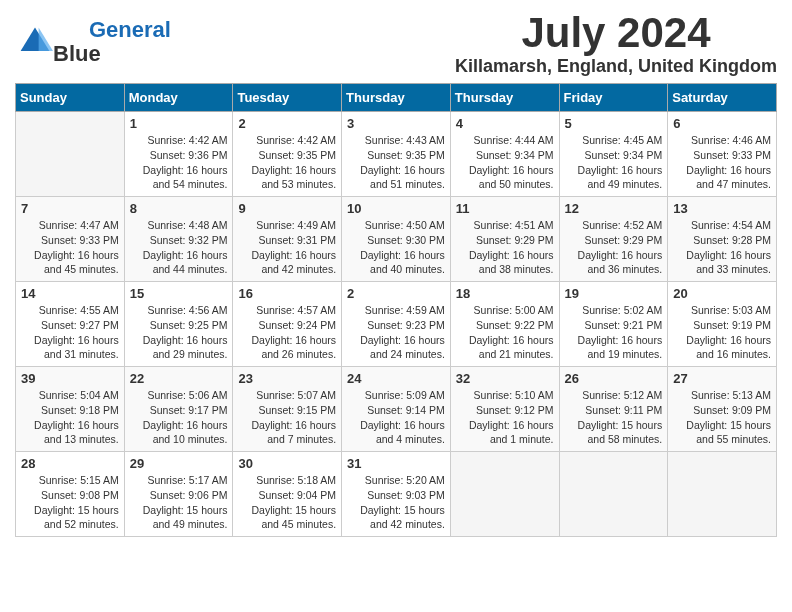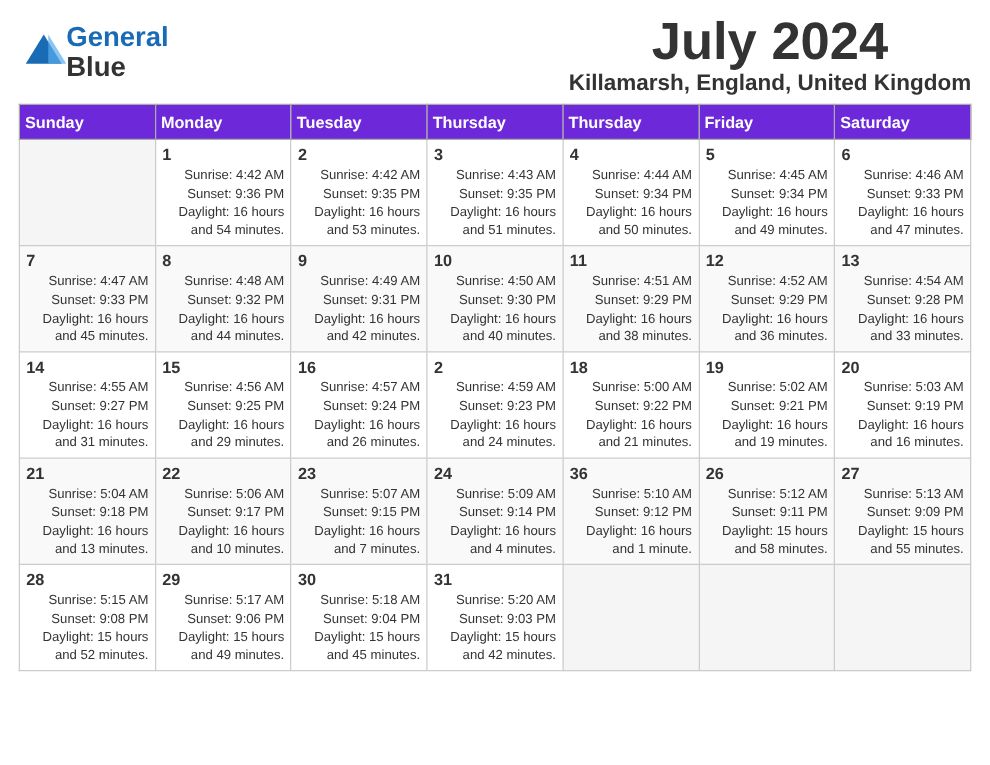--- a/index.html
+++ b/index.html
@@ -20,21 +20,21 @@
       display: flex;
       align-items: center;
       margin-top: 8px;
     }
     .logo-text {
       font-size: 22px;
       font-weight: bold;
       color: #333;
       line-height: 1.1;
     }
-    .logo-text .blue { color: #1a6bb5; }
+    .logo-text .blue { color: #1a6bb5; margin-left: 36px; }
     .logo-icon {
       width: 36px;
       height: 36px;
       margin-left: 2px;
     }
     .title-area {
       text-align: center;
     }
     .month-title {
       font-size: 42px;
@@ -46,21 +46,21 @@
       font-size: 18px;
       color: #333;
       font-weight: bold;
     }
     table {
       width: 100%;
       border-collapse: collapse;
       table-layout: fixed;
     }
     th {
-      background-color: #6d28d9;
+      background-color: #0369a1;
       color: #fff;
       font-size: 13px;
       font-weight: bold;
       padding: 6px 4px;
       text-align: left;
       border: 1px solid #aaa;
     }
     td {
       border: 1px solid #ccc;
       vertical-align: top;
@@ -208,37 +208,37 @@
             <span class="day-number">19</span>
             <div class="day-info">Sunrise: 5:02 AM<br>Sunset: 9:21 PM<br>Daylight: 16 hours and 19 minutes.</div>
           </td>
           <td>
             <span class="day-number">20</span>
             <div class="day-info">Sunrise: 5:03 AM<br>Sunset: 9:19 PM<br>Daylight: 16 hours and 16 minutes.</div>
           </td>
         </tr>
         <tr>
           <td>
-            <span class="day-number">21</span>
+            <span class="day-number">39</span>
             <div class="day-info">Sunrise: 5:04 AM<br>Sunset: 9:18 PM<br>Daylight: 16 hours and 13 minutes.</div>
           </td>
           <td>
             <span class="day-number">22</span>
             <div class="day-info">Sunrise: 5:06 AM<br>Sunset: 9:17 PM<br>Daylight: 16 hours and 10 minutes.</div>
           </td>
           <td>
             <span class="day-number">23</span>
             <div class="day-info">Sunrise: 5:07 AM<br>Sunset: 9:15 PM<br>Daylight: 16 hours and 7 minutes.</div>
           </td>
           <td>
             <span class="day-number">24</span>
             <div class="day-info">Sunrise: 5:09 AM<br>Sunset: 9:14 PM<br>Daylight: 16 hours and 4 minutes.</div>
           </td>
           <td>
-            <span class="day-number">36</span>
+            <span class="day-number">32</span>
             <div class="day-info">Sunrise: 5:10 AM<br>Sunset: 9:12 PM<br>Daylight: 16 hours and 1 minute.</div>
           </td>
           <td>
             <span class="day-number">26</span>
             <div class="day-info">Sunrise: 5:12 AM<br>Sunset: 9:11 PM<br>Daylight: 15 hours and 58 minutes.</div>
           </td>
           <td>
             <span class="day-number">27</span>
             <div class="day-info">Sunrise: 5:13 AM<br>Sunset: 9:09 PM<br>Daylight: 15 hours and 55 minutes.</div>
           </td>

